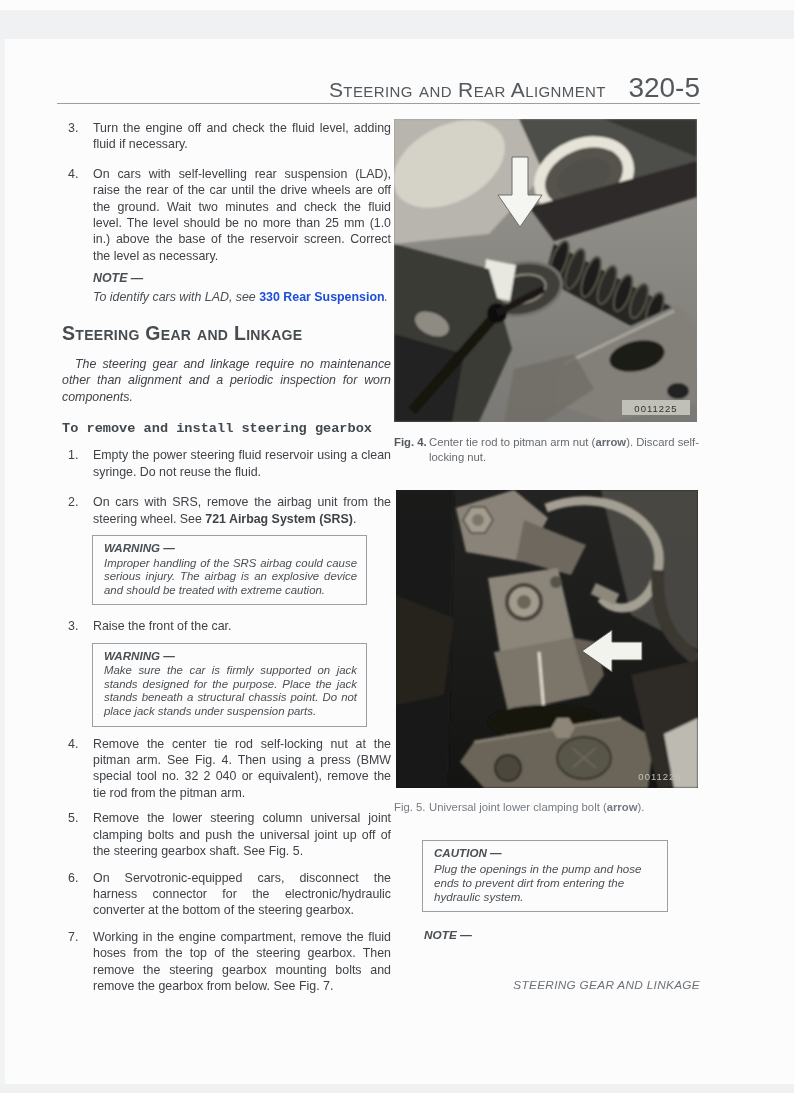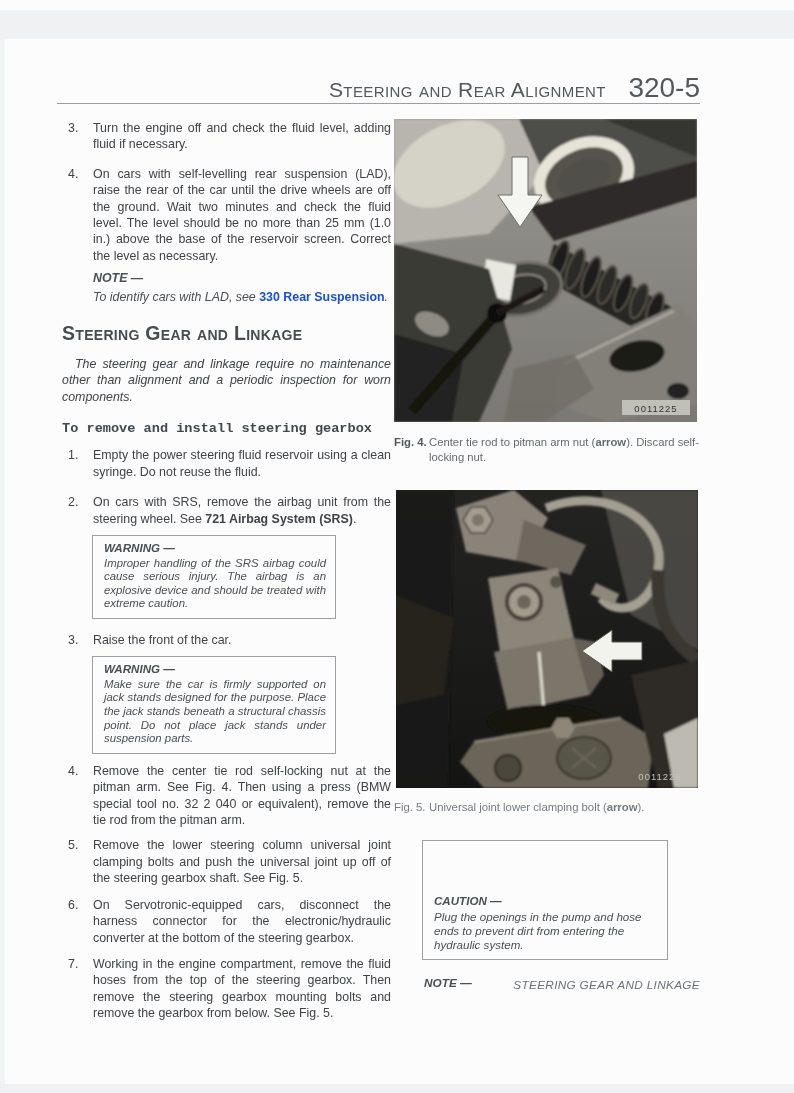--- a/index.html
+++ b/index.html
@@ -24,34 +24,34 @@
   .step .txt{flex:1;text-align:justify;}
 
   .noteblk{margin-left:31px;font-style:italic;color:#4a4f53;}
   .noteblk .lbl{font-weight:bold;margin-bottom:2px;}
   .bold-up{font-style:normal;font-weight:bold;color:#1d4ed8;}
 
   .h2{font-variant:small-caps;font-weight:bold;font-size:19.5px;letter-spacing:.3px;color:#474c50;line-height:22px;}
   .intro{text-align:justify;text-indent:13px;margin:0;}
   .h3{font-weight:bold;font-size:13.6px;color:#43484c;line-height:17px;font-family:Liberation Mono, monospace;}
 
-  .warnbox{margin-left:30px;width:244px;box-sizing:border-box;border:1px solid #9aa0a4;padding:5px 9px 7px 11px;
+  .warnbox{margin-left:30px;width:275px;box-sizing:border-box;border:1px solid #9aa0a4;padding:5px 9px 7px 11px;
            font-style:italic;font-size:11.4px;line-height:13.6px;color:#4a4f53;}
   .warnbox .lbl{font-weight:bold;margin-bottom:2px;font-size:11.6px;}
   .warnbox .bdy{text-align:justify;}
 
   .photo{display:block;background:#8a8a86;}
   .caption{display:flex;font-size:11.3px;line-height:14.6px;color:#656b71;}
   .caption .lbl{flex:0 0 35px;}
   .caption .lbl.bold{font-weight:bold;color:#53585d;}
   .cap5{color:#757b81;}
 
   .cautionbox{margin-left:28px;width:246px;box-sizing:border-box;border:1px solid #9aa0a4;padding:5px 9px 7px 11px;
               font-style:italic;font-size:11.6px;line-height:14px;color:#4a4f53;}
-  .cautionbox .lbl{font-weight:bold;margin-bottom:2px;margin-top:48px;}
+  .cautionbox .lbl{font-weight:bold;margin-bottom:2px;}
   .rnote{margin-left:30px;width:246px;font-style:italic;font-size:11.8px;line-height:14.6px;color:#4a4f53;}
   .rnote .lbl{font-weight:bold;margin-bottom:3px;}
 
   .footer{position:absolute;left:300px;top:978px;width:400px;text-align:right;font-style:italic;
           font-size:11.8px;letter-spacing:.3px;color:#6b7177;}
 </style>
 </head>
 <body>
 
 <div class="sheet">
@@ -114,21 +114,21 @@
     <div class="step" style="margin-top:9px;">
       <span class="num">5.</span>
       <span class="txt">Remove the lower steering column universal joint clamping bolts and push the universal joint up off of the steering gearbox shaft. See Fig. 5.</span>
     </div>
     <div class="step" style="margin-top:10px;">
       <span class="num">6.</span>
       <span class="txt">On Servotronic-equipped cars, disconnect the harness connector for the electronic/hydraulic converter at the bottom of the steering gearbox.</span>
     </div>
     <div class="step" style="margin-top:10px;">
       <span class="num">7.</span>
-      <span class="txt">Working in the engine compartment, remove the fluid hoses from the top of the steering gearbox. Then remove the steering gearbox mounting bolts and remove the gearbox from below. See Fig. 5.</span>
+      <span class="txt">Working in the engine compartment, remove the fluid hoses from the top of the steering gearbox. Then remove the steering gearbox mounting bolts and remove the gearbox from below. See Fig. 7.</span>
     </div>
   </div>
 
   <div class="col-right">
 
     <svg class="photo" width="303" height="303" viewBox="0 0 303 303">
       <defs>
         <linearGradient id="g1" x1="0" y1="0" x2="0" y2="1">
           <stop offset="0" stop-color="#98968f"></stop>
             <stop offset="1" stop-color="#7b7975"></stop>

